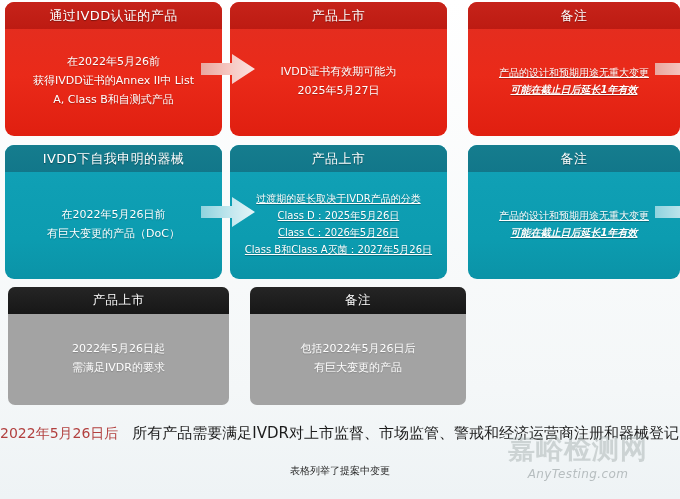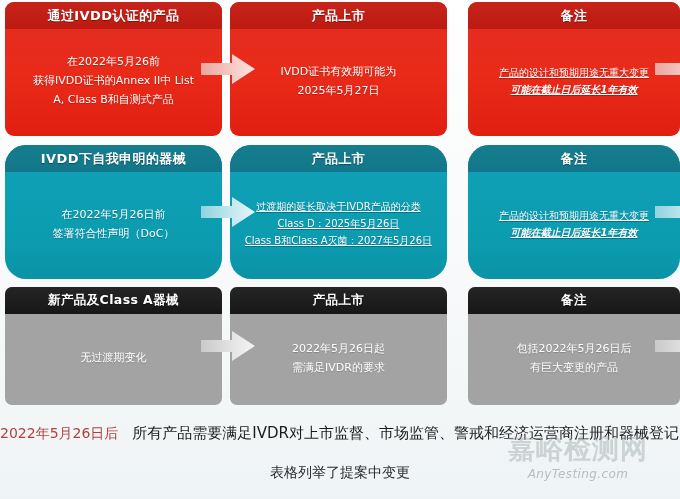--- a/index.html
+++ b/index.html
@@ -57,21 +57,21 @@
     border-radius: 9px;
     background: linear-gradient(to bottom, #e8372a 0%, #e42d1f 18%, #ea2a19 55%, #e01f10 100%);
   }
   .row-red .hdr {
     background: #c42017;
     background: linear-gradient(to bottom, #c6231a 0%, #bd1b12 100%);
   }
 
   
   .row-teal .panel {
-    border-radius: 21px;
+    border-radius: 9px;
     background: linear-gradient(to bottom, #12a3b8 0%, #0f9fb4 30%, #0c9cb0 70%, #0b93a7 100%);
   }
   .row-teal .hdr {
     background: linear-gradient(to bottom, #157d8e 0%, #12778a 100%);
   }
 
   
   .row-black .panel {
     border-radius: 7px;
     background: #a3a3a3;
@@ -82,21 +82,21 @@
   }
 
   .hdr {
     height: 27px;
     flex: 0 0 27px;
     display: flex;
     align-items: center;
     justify-content: center;
     color: #ffffff;
     font-size: 13px;
-    font-weight: bold;
+    font-weight: normal;
     letter-spacing: 0.4px;
     text-shadow: 0 1px 1px rgba(0,0,0,0.35);
   }
   .row-black .hdr { font-size: 12.5px; }
 
   .body {
     flex: 1 1 auto;
     display: flex;
     flex-direction: column;
     align-items: center;
@@ -165,21 +165,21 @@
     white-space: nowrap;
     padding-left: 4px;
     margin-left: 10px;
   }
   .foot-line2 {
     position: absolute;
     left: 0; top: 52px;
     width: 680px;
     text-align: center;
     color: #2b2b2b;
-    font-size: 14px;
+    font-size: 10px;
   }
 
   
   .watermark {
     position: absolute;
     right: 6px;
     top: 434px;
     width: 192px;
     text-align: center;
     z-index: 9;
@@ -254,21 +254,21 @@
       </div>
     </div>
   </div>
 
   <div class="row row-teal">
     <div class="cell c1">
       <div class="panel">
         <div class="hdr">IVDD下自我申明的器械</div>
         <div class="body">
           <div class="ln">在2022年5月26日前</div>
-          <div class="ln">签署符合性声明（DoC）</div>
+          <div class="ln">有巨大变更的产品（DoC）</div>
         </div>
       </div>
       <div class="arrow a1">
         <svg viewBox="0 0 54 34" xmlns="http://www.w3.org/2000/svg">
           <defs>
             <linearGradient id="gr2" x1="0" y1="0" x2="1" y2="0">
               <stop offset="0" stop-color="#8fd3de"></stop>
               <stop offset="0.55" stop-color="#c3e7ee"></stop>
               <stop offset="1" stop-color="#e6f5f8"></stop>
             </linearGradient>
@@ -276,20 +276,21 @@
           <path d="M0 11 L31 11 L31 2 L54 17 L31 32 L31 23 L0 23 Z" fill="url(#gr2)"></path>
         </svg>
       </div>
     </div>
     <div class="cell c2">
       <div class="panel">
         <div class="hdr">产品上市</div>
         <div class="body">
           <div class="ln sm">过渡期的延长取决于IVDR产品的分类</div>
           <div class="ln sm">Class D：2025年5月26日</div>
+          <div class="ln sm">Class C：2026年5月26日</div>
           <div class="ln sm">Class B和Class A灭菌：2027年5月26日</div>
         </div>
       </div>
       <div class="arrow a2">
         <svg viewBox="0 0 54 34" xmlns="http://www.w3.org/2000/svg">
           <path d="M0 11 L31 11 L31 2 L54 17 L31 32 L31 23 L0 23 Z" fill="url(#gr2)"></path>
         </svg>
       </div>
     </div>
     <div class="cell c3">
@@ -297,40 +298,20 @@
         <div class="hdr">备注</div>
         <div class="body">
           <div class="ln sm">产品的设计和预期用途无重大变更</div>
           <div class="ln sm ital">可能在截止日后延长1年有效</div>
         </div>
       </div>
     </div>
   </div>
 
   <div class="row row-black">
-    <div class="cell c1">
-      <div class="panel">
-        <div class="hdr">新产品及Class A器械</div>
-        <div class="body">
-          <div class="ln">无过渡期变化</div>
-        </div>
-      </div>
-      <div class="arrow a1">
-        <svg viewBox="0 0 54 34" xmlns="http://www.w3.org/2000/svg">
-          <defs>
-            <linearGradient id="gr3" x1="0" y1="0" x2="1" y2="0">
-              <stop offset="0" stop-color="#c9c9c9"></stop>
-              <stop offset="0.55" stop-color="#e3e3e3"></stop>
-              <stop offset="1" stop-color="#f4f4f4"></stop>
-            </linearGradient>
-          </defs>
-          <path d="M0 11 L31 11 L31 2 L54 17 L31 32 L31 23 L0 23 Z" fill="url(#gr3)"></path>
-        </svg>
-      </div>
-    </div>
     <div class="cell c2">
       <div class="panel">
         <div class="hdr">产品上市</div>
         <div class="body">
           <div class="ln">2022年5月26日起</div>
           <div class="ln">需满足IVDR的要求</div>
         </div>
       </div>
       <div class="arrow a2">
         <svg viewBox="0 0 54 34" xmlns="http://www.w3.org/2000/svg">

